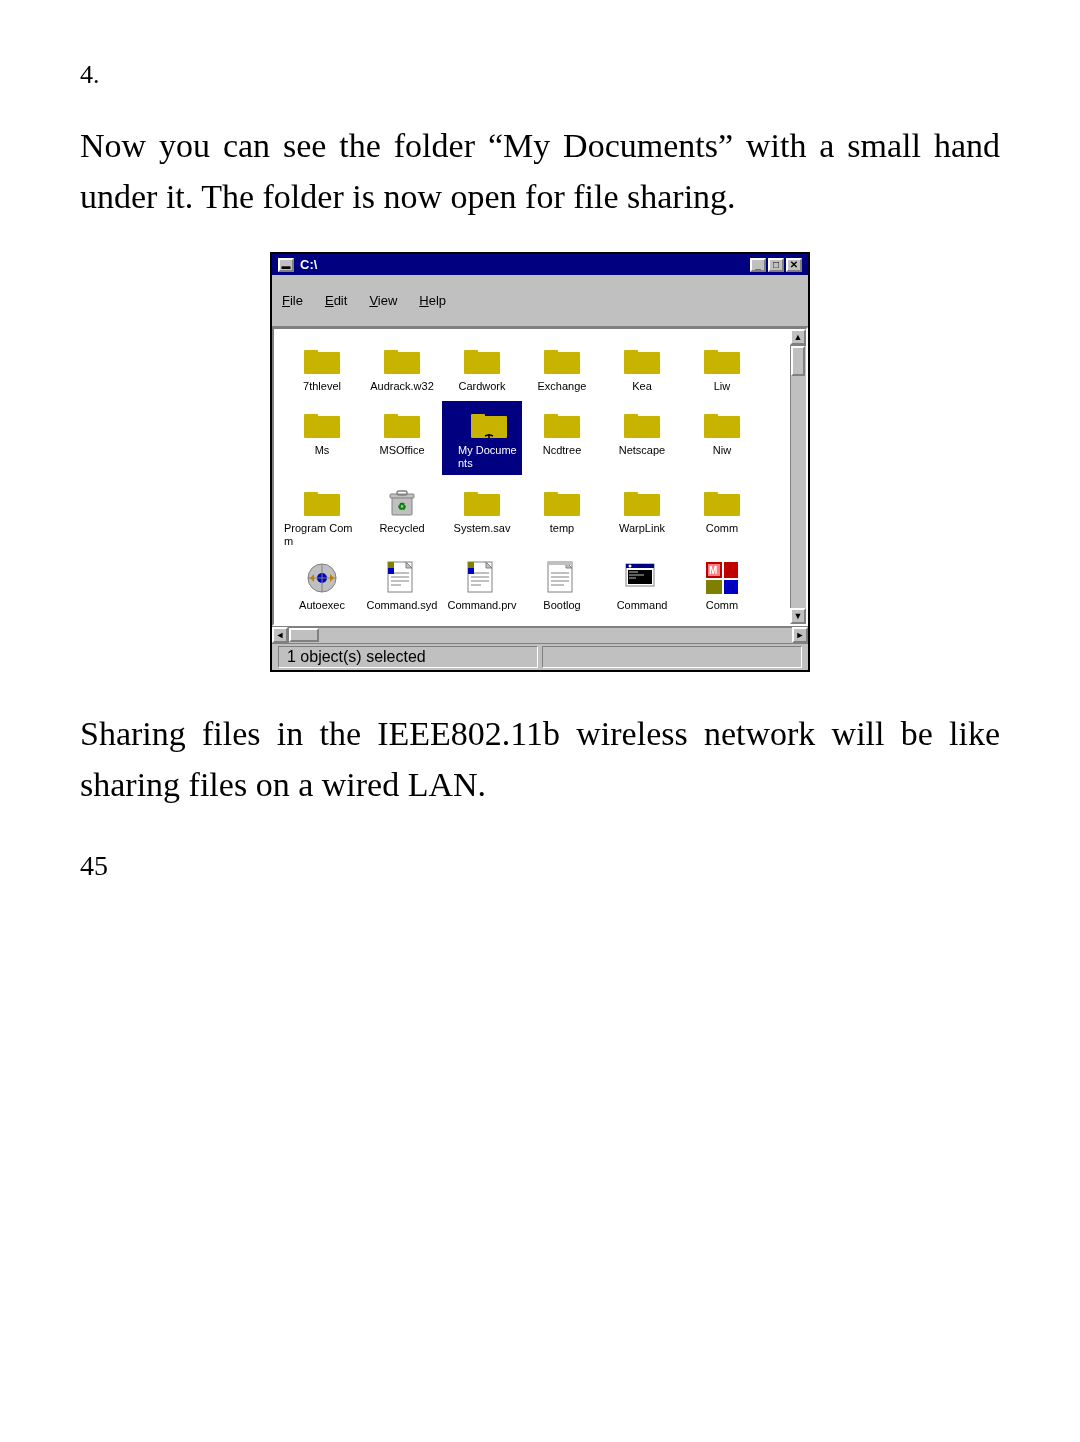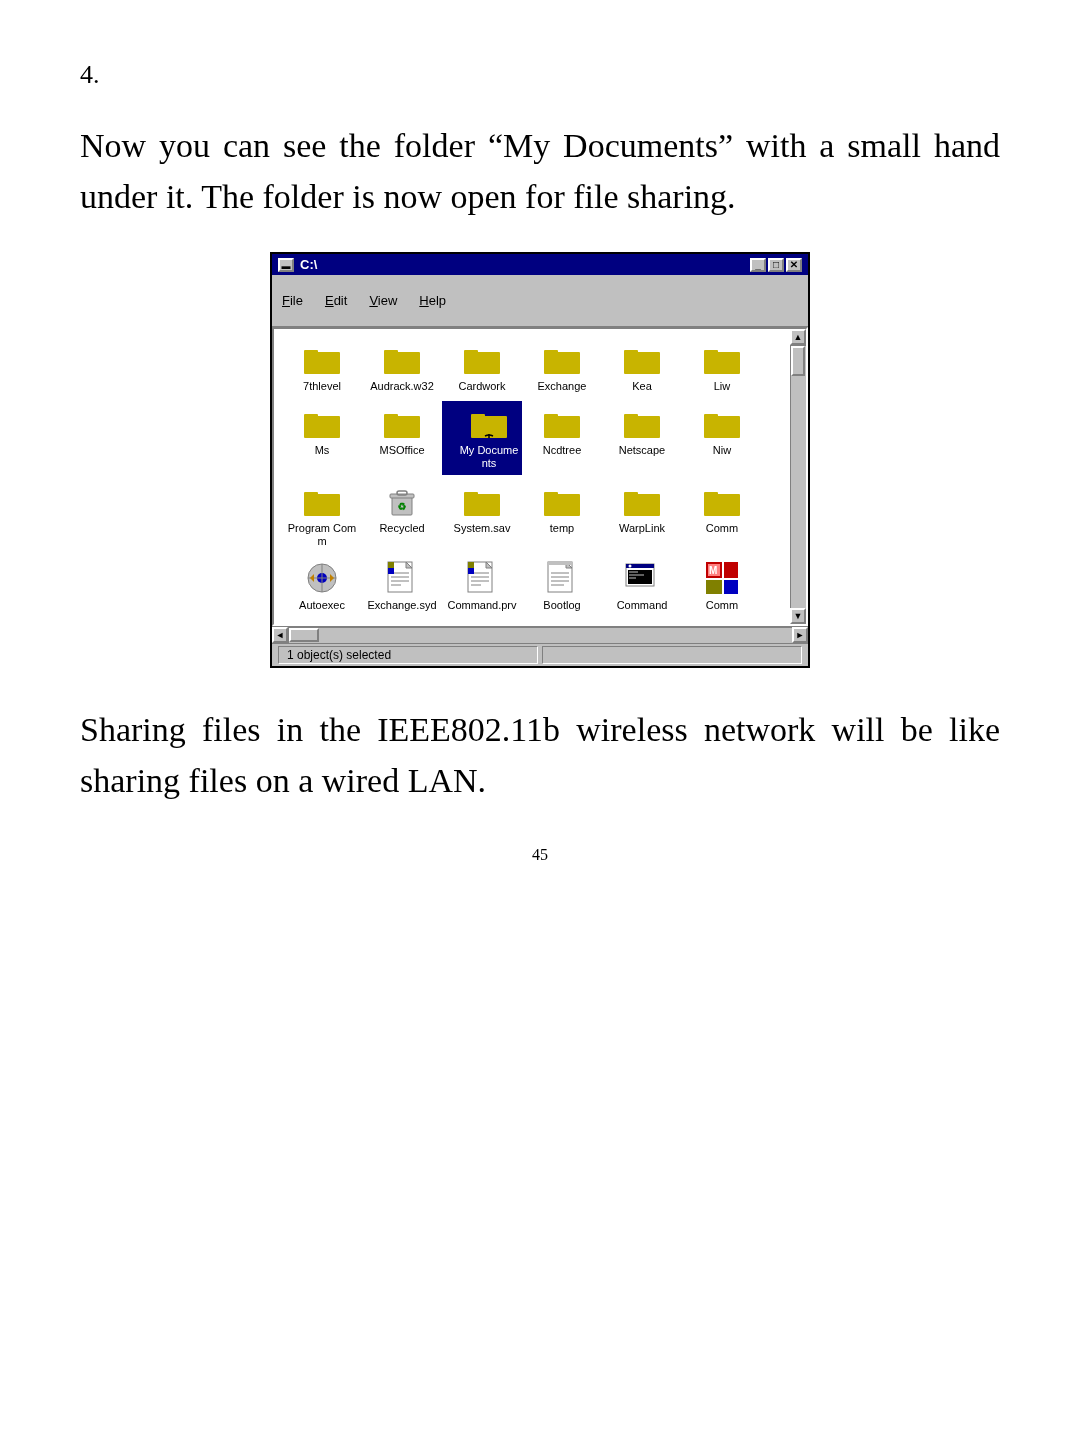--- a/index.html
+++ b/index.html
@@ -123,37 +123,37 @@
       width: 36px;
       height: 36px;
       margin-bottom: 3px;
       display: flex;
       align-items: center;
       justify-content: center;
     }
 
     .win95-icon-label {
       font-size: 11px;
-      text-align: center;
+      text-align: left;
       color: #000;
       font-family: Arial, sans-serif;
       word-break: break-all;
       line-height: 1.2;
     }
 
     .win95-icon-label.highlighted {
       background: #000080;
       color: #fff;
     }
 
     .win95-statusbar {
       background: #c0c0c0;
       border-top: 1px solid #808080;
       padding: 2px 6px;
-      font-size: 12px;
+      font-size: 16px;
       display: flex;
       gap: 4px;
     }
 
     .win95-statusbar-section {
       border-top: 1px solid #808080;
       border-left: 1px solid #808080;
       border-right: 1px solid #fff;
       border-bottom: 1px solid #fff;
       padding: 1px 8px;
@@ -249,22 +249,21 @@
       width: 14px;
       height: 30px;
       background: #c0c0c0;
       border-top: 2px solid #fff;
       border-left: 2px solid #fff;
       border-right: 2px solid #808080;
       border-bottom: 2px solid #808080;
     }
 
     .page-number {
-      text-align: center;
-      font-size: 16px;
+      font-size: 28px;
       margin-top: 40px;
     }
 
     
     .folder-svg {
       width: 36px;
       height: 30px;
     }
   </style>
 </head>
@@ -516,21 +515,21 @@
 
               <line x1="5" y1="13" x2="23" y2="13" stroke="#808080" stroke-width="1"></line>
               <line x1="5" y1="17" x2="23" y2="17" stroke="#808080" stroke-width="1"></line>
               <line x1="5" y1="21" x2="23" y2="21" stroke="#808080" stroke-width="1"></line>
               <line x1="5" y1="25" x2="15" y2="25" stroke="#808080" stroke-width="1"></line>
 
               <rect x="2" y="2" width="6" height="6" fill="#808000"></rect>
               <rect x="2" y="8" width="6" height="6" fill="#0000c0"></rect>
             </svg>
           </div>
-          <span class="win95-icon-label">Exchange.syd</span>
+          <span class="win95-icon-label">Command.syd</span>
         </div>
 
         <div class="win95-icon-item">
           <div class="win95-icon-img">
             <svg width="32" height="36" viewBox="0 0 32 36" xmlns="http://www.w3.org/2000/svg">
               <rect x="2" y="2" width="24" height="30" fill="#fff" stroke="#808080" stroke-width="1"></rect>
               <polygon points="20,2 26,8 26,8 20,8" fill="#808080"></polygon>
               <polygon points="20,2 20,8 26,8" fill="#c0c0c0" stroke="#808080" stroke-width="1"></polygon>
               <line x1="5" y1="13" x2="23" y2="13" stroke="#808080" stroke-width="1"></line>
               <line x1="5" y1="17" x2="23" y2="17" stroke="#808080" stroke-width="1"></line>

